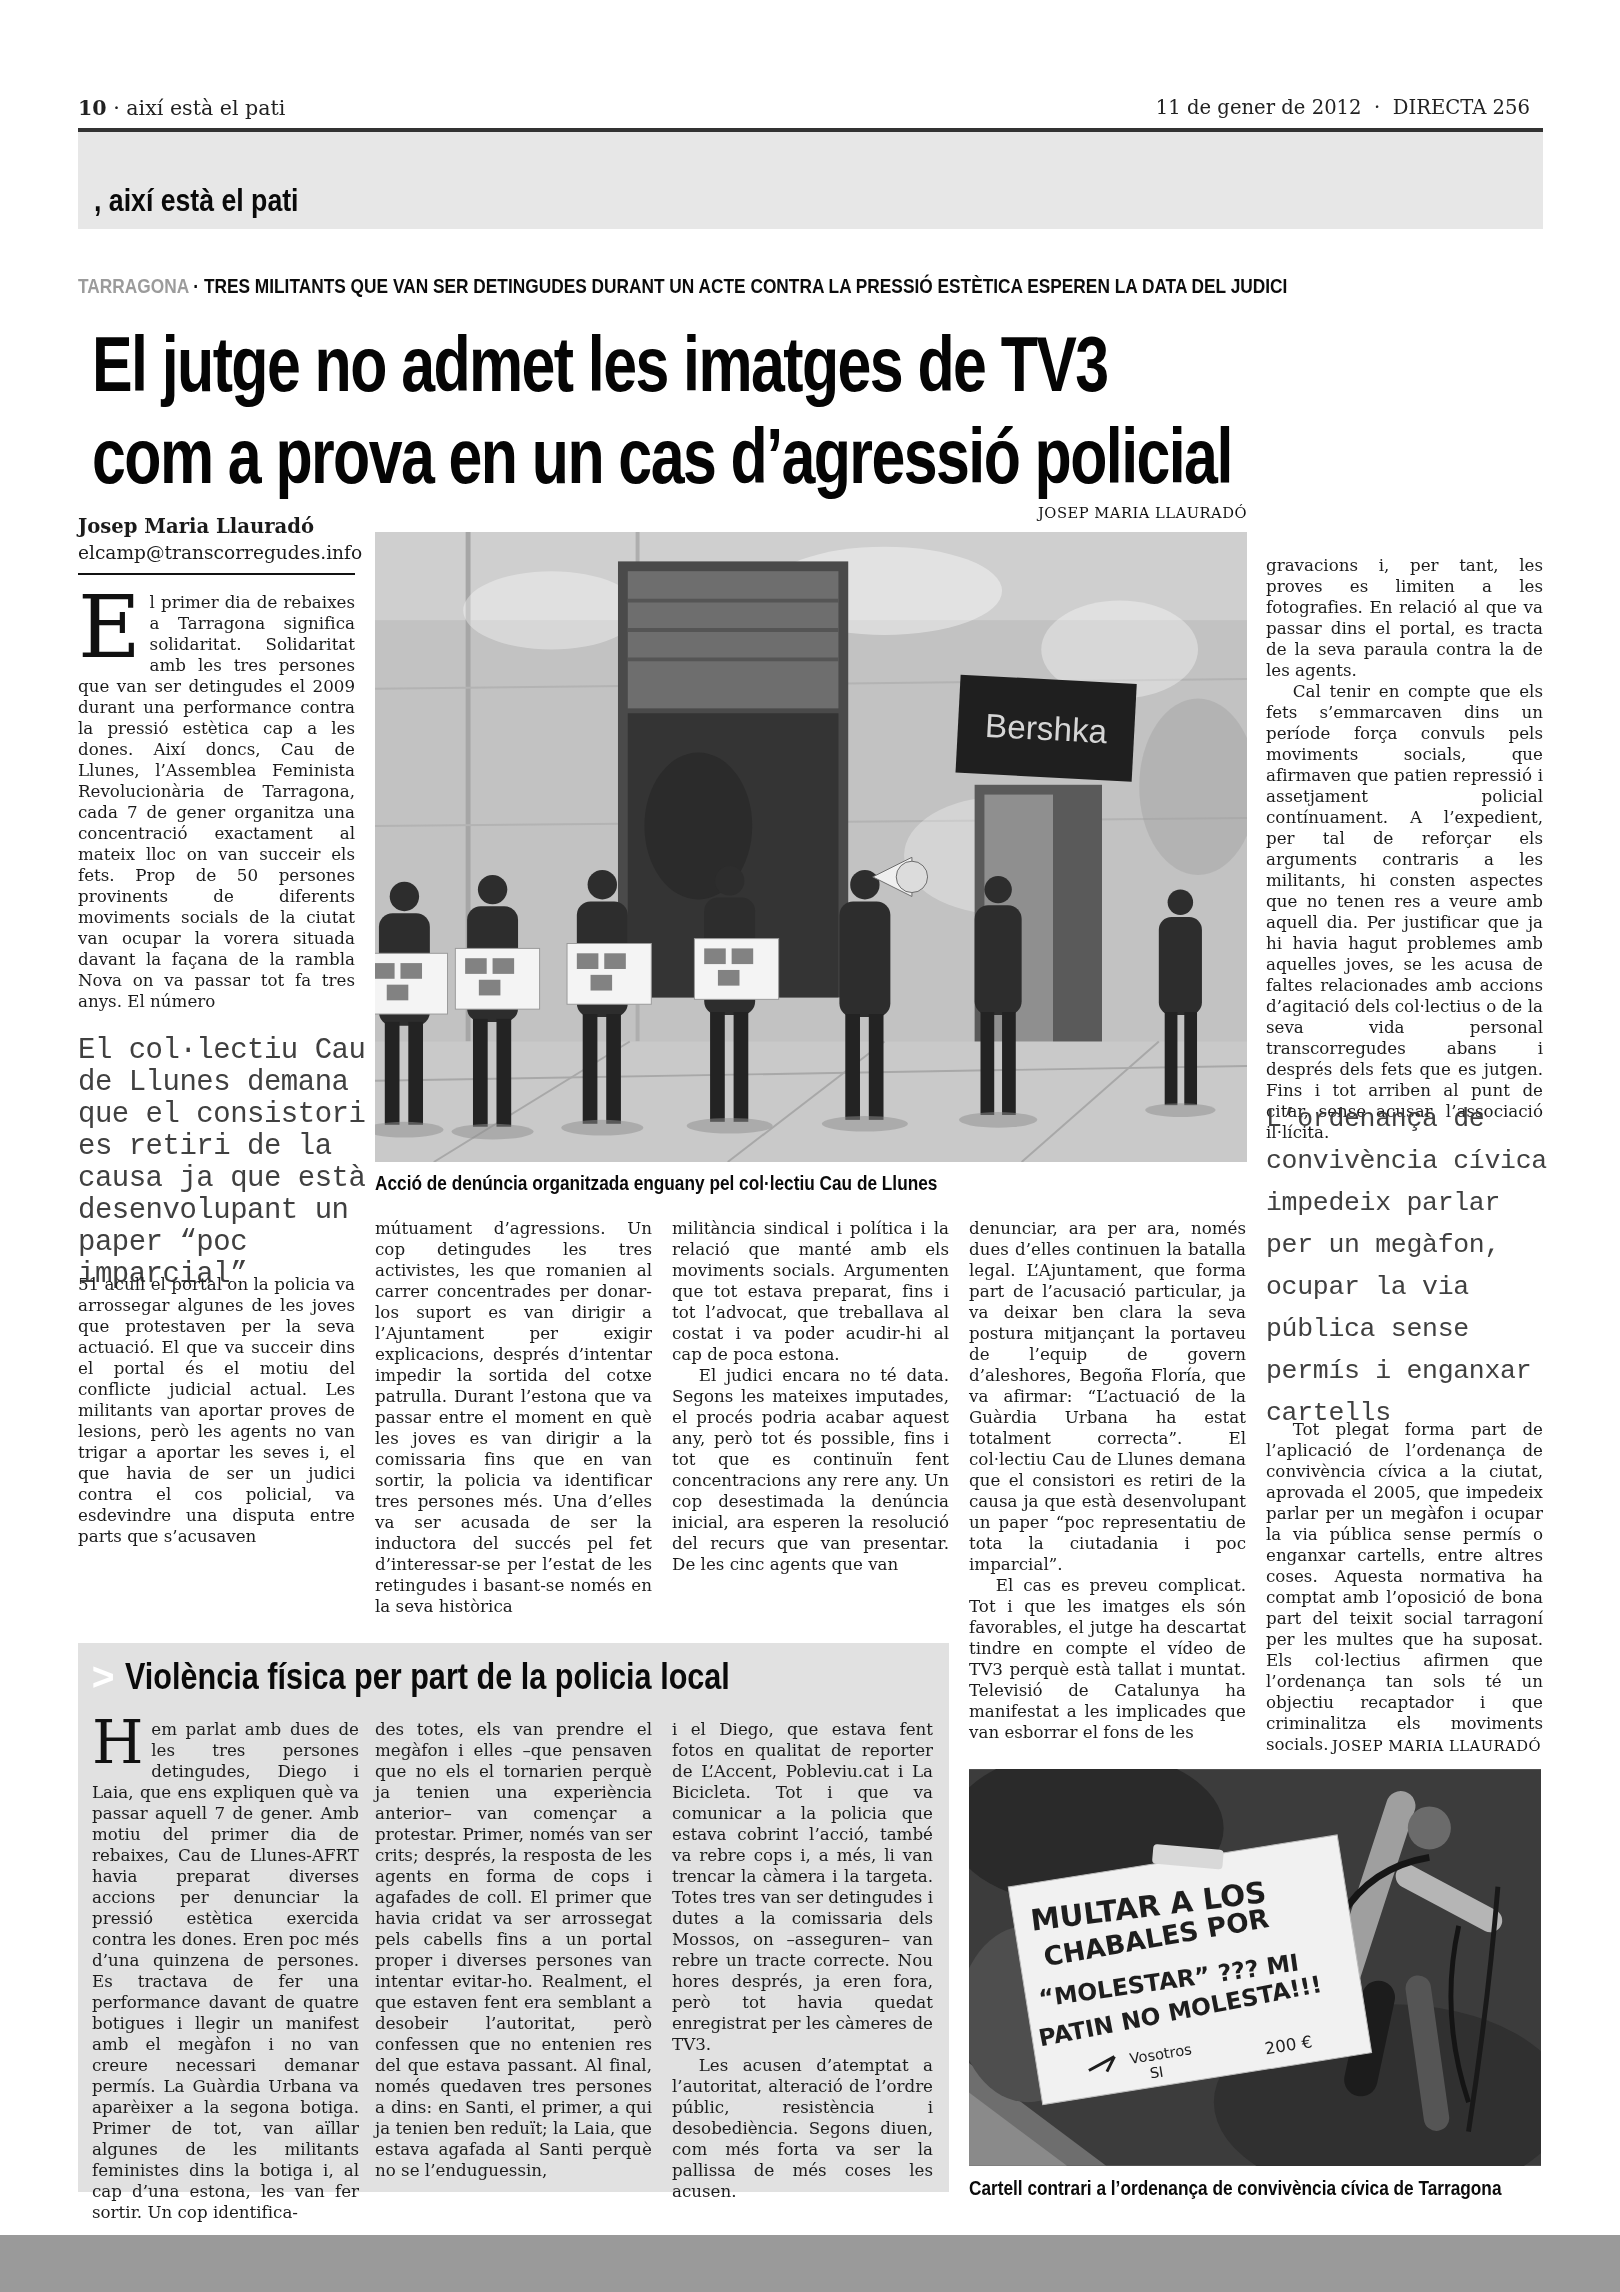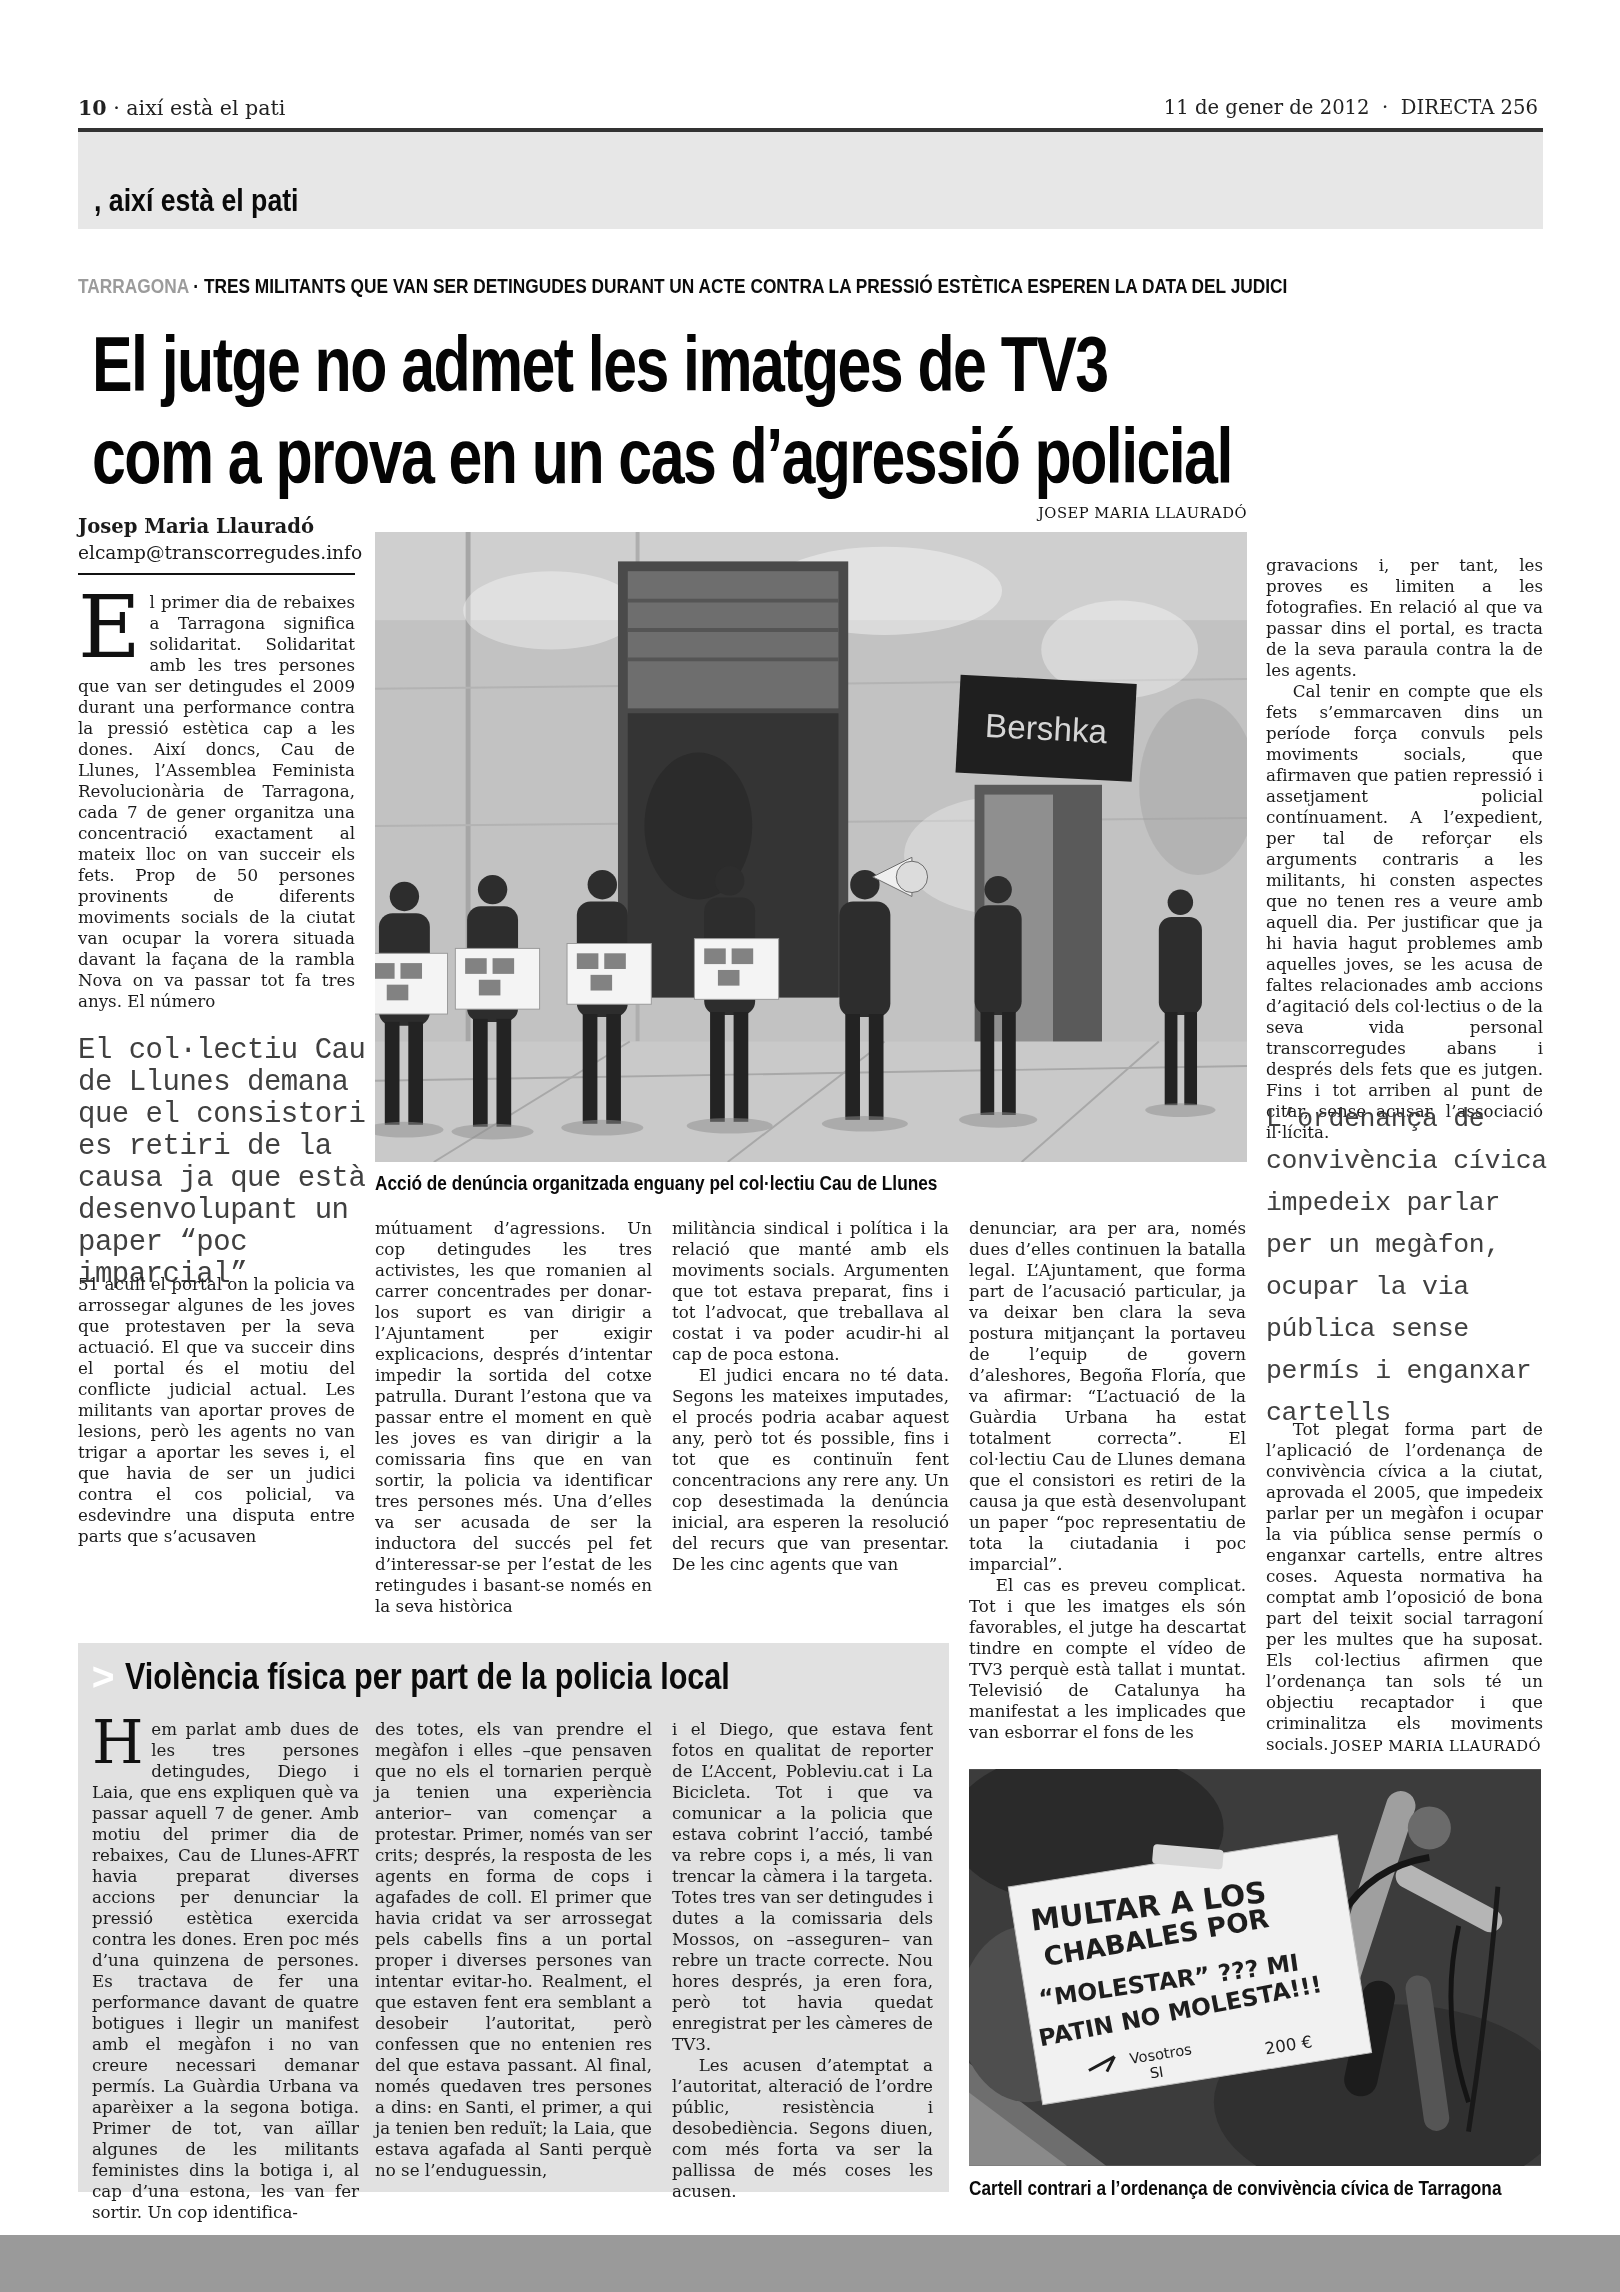--- a/index.html
+++ b/index.html
@@ -1,21 +1,21 @@
 <!DOCTYPE html>
 <html lang="ca"><head>
 <meta charset="utf-8">
 <style>
   html,body{margin:0;padding:0;background:#9a9a9a;}
   .page{position:relative;width:1620px;height:2235px;background:#ffffff;overflow:hidden;
         font-family:"DejaVu Serif",serif;color:#1b1b1b;}
   
   .folio{position:absolute;left:78px;top:96px;width:1465px;font-size:20.6px;color:#222;}
   .folio .num{font-weight:bold;}
-  .folio .right{position:absolute;right:5px;top:0;font-size:19.6px;text-align:right;}
+  .folio .right{position:absolute;right:13px;top:0;font-size:19.6px;text-align:right;}
   .top-rule{position:absolute;left:78px;top:128px;width:1465px;height:3.9px;background:#333;}
   .band{position:absolute;left:78px;top:132px;width:1465px;height:97px;background:#e7e7e7;}
   .band-title{position:absolute;left:15.7px;bottom:9.8px;font-family:"Liberation Sans",sans-serif;
               font-weight:bold;font-size:31px;color:#0a0a0a;white-space:nowrap;
               transform:scaleX(.86);transform-origin:0 100%;}
   
   .kicker{position:absolute;left:78px;top:274px;font-family:"Liberation Sans",sans-serif;
           font-weight:bold;font-size:20.6px;color:#0c0c0c;white-space:nowrap;
           transform:scaleX(.84);transform-origin:0 0;}
   .kicker .loc{color:#9b9b9b;}

